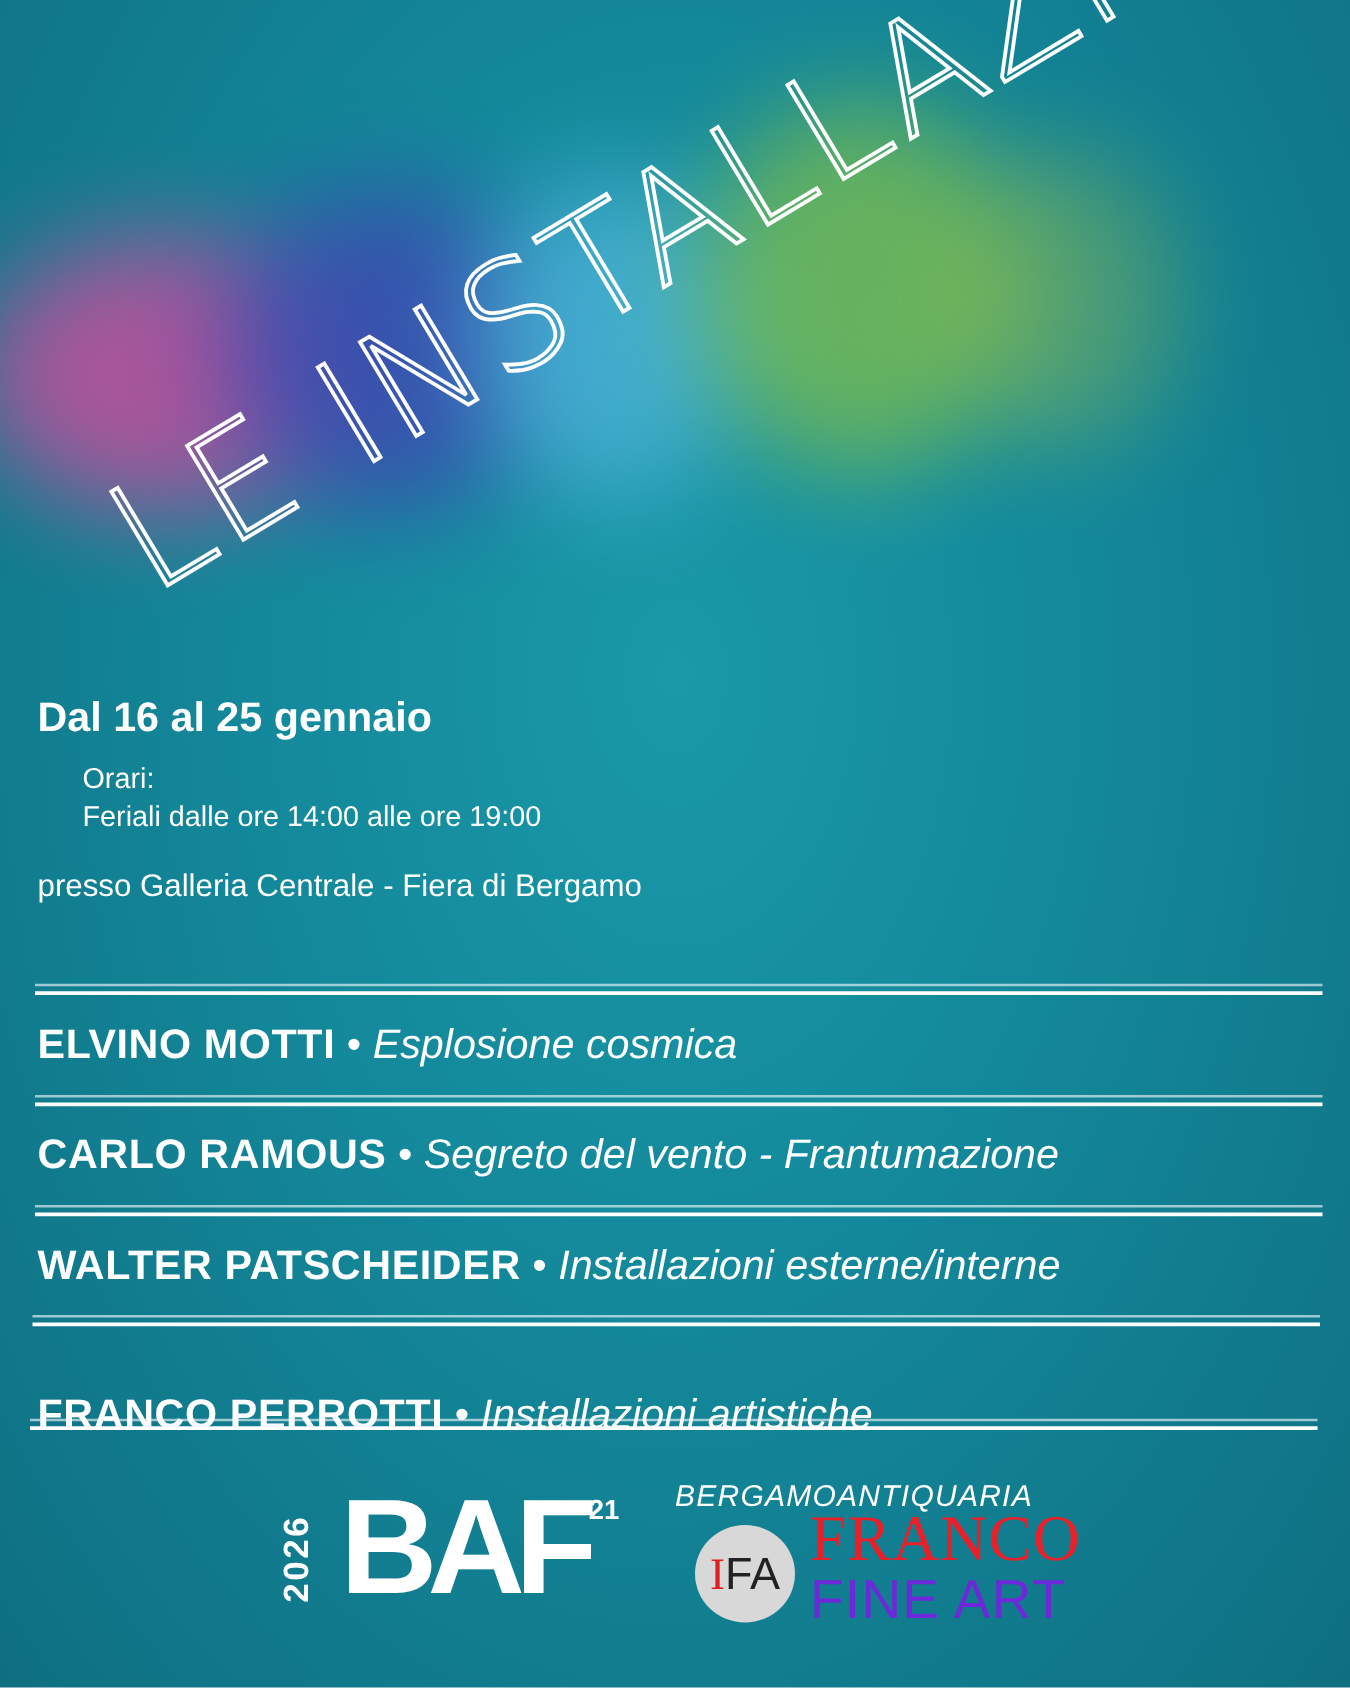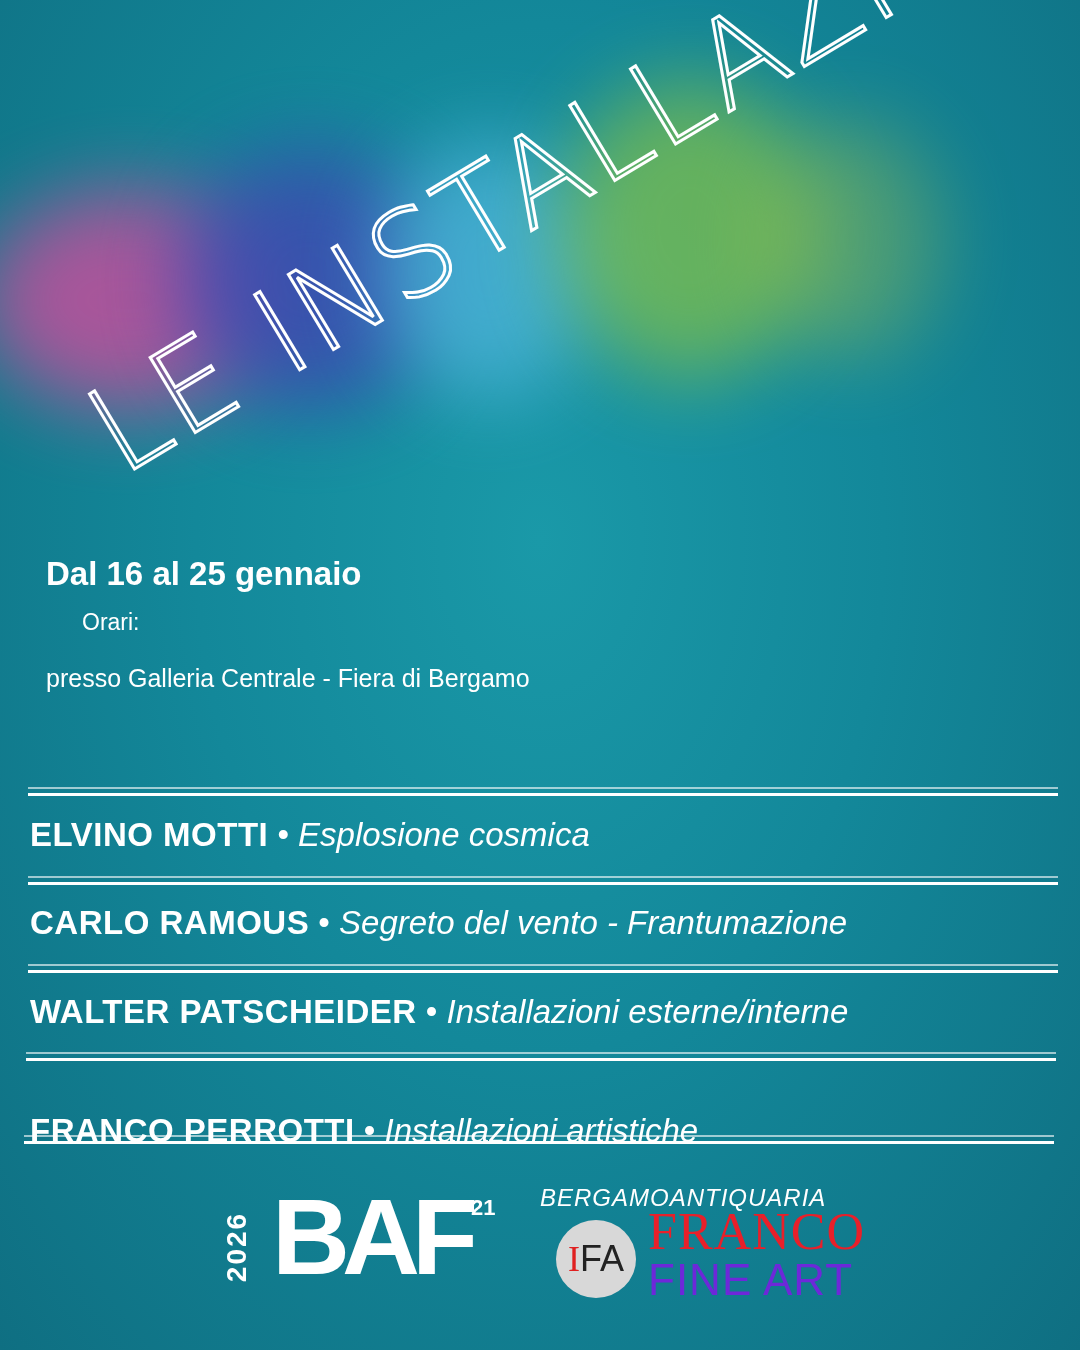--- a/index.html
+++ b/index.html
@@ -12,21 +12,21 @@
   .s1 { left:-20px; top:190px; width:300px; height:220px; background:#c24f9c; opacity:.85; }
   .s2 { left:180px; top:150px; width:260px; height:260px; background:#3b4bb0; opacity:.85; }
   .s3 { left:380px; top:140px; width:220px; height:260px; background:#4fb6dc; opacity:.75; }
   .s4 { left:560px; top:80px; width:260px; height:300px; background:#8fc63f; opacity:.65; }
   .s5 { left:760px; top:120px; width:180px; height:240px; background:#b6c73a; opacity:.35; }
   .title-wrap { position:absolute; left:70px; top:390px; transform-origin:left top; transform:rotate(-31deg); }
   .title {
     font-family:"DejaVu Sans", sans-serif; font-weight:200; font-size:120px; letter-spacing:4px;
     color:transparent; -webkit-text-stroke:3px #fff; white-space:nowrap; line-height:1;
   }
-  .info { position:absolute; left:46px; top:555px; }
+  .info { position:absolute; left:30px; top:555px; }
   .dates { font-size:33px; font-weight:700; margin:0 0 14px 0; }
   .line { font-size:23px; line-height:31px;margin-left:36px; }
   .place { font-size:25px; margin-top:26px; }
   .divider { position:absolute; left:28px; width:1030px; height:9px;
     border-top:2px solid rgba(255,255,255,.6); border-bottom:3px solid #fff; box-sizing:border-box; }
   .divider::after { content:""; position:absolute; left:0; right:0; top:2px; height:1px; background:rgba(255,255,255,.0); }
   .artist { position:absolute; left:30px; font-size:33px; white-space:nowrap; }
   .artist .name { font-weight:700; letter-spacing:.5px; }
   .artist .work { font-style:italic; }
   .baf { position:absolute; left:232px; top:1195px; width:260px; height:105px; }
@@ -49,20 +49,21 @@
 <div class="splash s4"></div>
 <div class="splash s5"></div>
 
 <div class="title-wrap">
   <div class="title">LE INSTALLAZIONI</div>
 </div>
 
 <div class="info">
   <div class="dates">Dal 16 al 25 gennaio</div>
   <div class="line">Orari:</div>
+  <div class="line">Feriali dalle ore 14:00 alle ore 19:00</div>
   <div class="place">presso Galleria Centrale - Fiera di Bergamo</div>
 </div>
 
 <div class="divider" style="top:787px"></div>
 <div class="artist" style="top:816px">
   <span class="name">ELVINO MOTTI</span><span> • </span><span class="work">Esplosione cosmica</span>
 </div>
 <div class="divider" style="top:876px"></div>
 <div class="artist" style="top:904px">
   <span class="name">CARLO RAMOUS</span><span> • </span><span class="work">Segreto del vento - Frantumazione</span>

